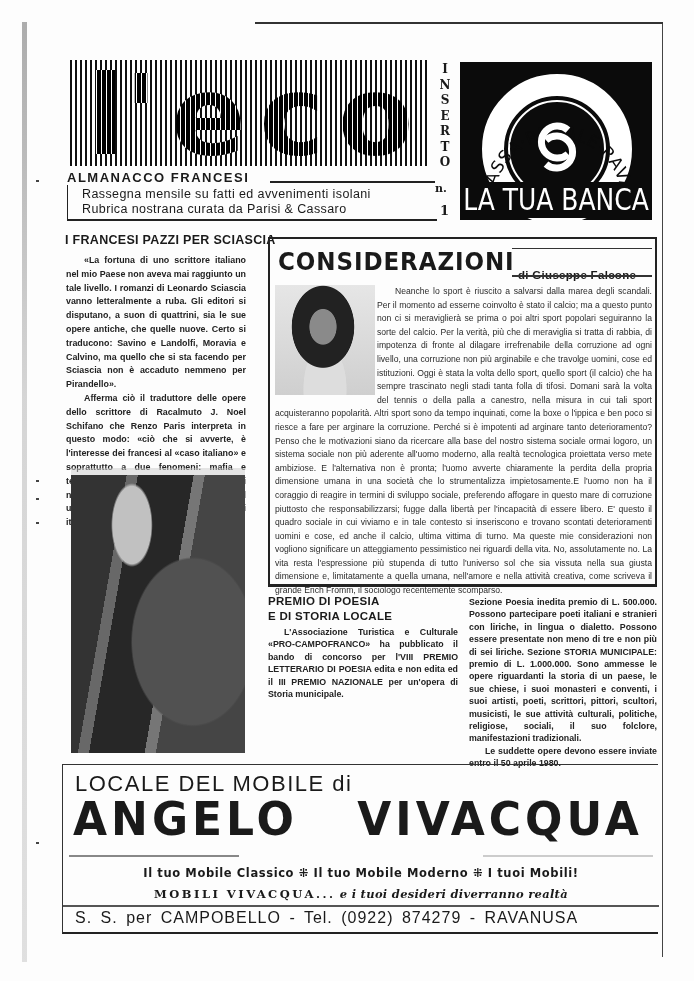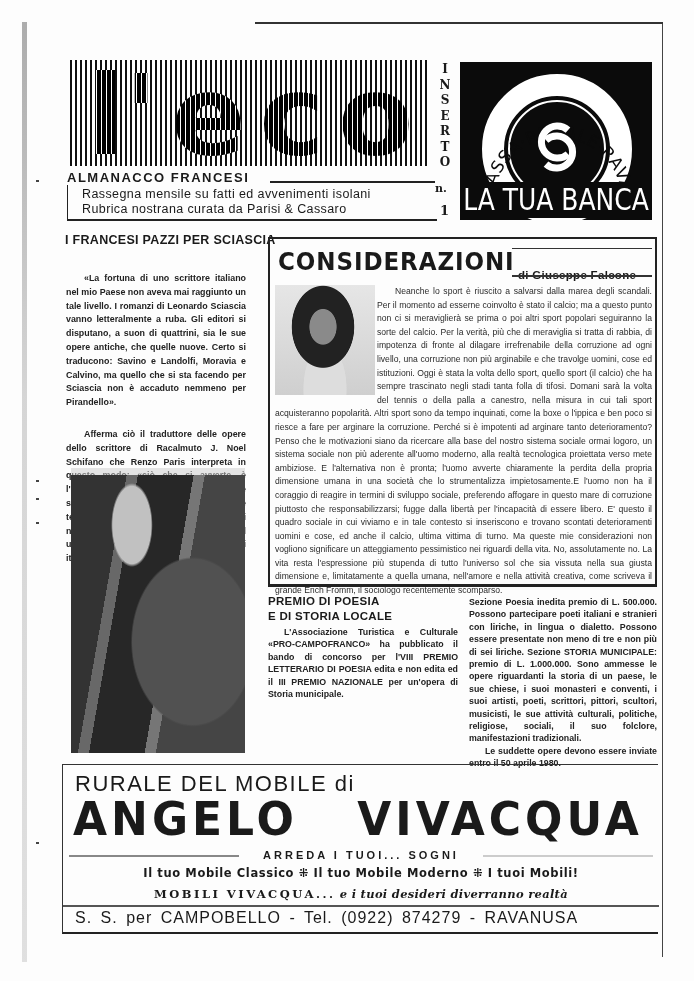--- a/index.html
+++ b/index.html
@@ -26,21 +26,21 @@
   .bank-ad { position: absolute; left: 460px; top: 62px; width: 192px; height: 158px; background: #0b0b0b; color: #fff; overflow: hidden; }
   .bank-ring { position: absolute; left: 22px; top: 12px; width: 150px; height: 150px; border-radius: 50%; border: 22px solid #fff; }
   .bank-inner { position: absolute; left: 48px; top: 38px; width: 98px; height: 98px; border-radius: 50%; border: 2px solid #fff; }
   .bank-knot { position: absolute; left: 70px; top: 58px; width: 54px; height: 54px; }
   .bank-arc-text { position: absolute; left: 0; top: 0; width: 192px; height: 158px; }
   .bank-tagline { position: absolute; left: 0; bottom: 2px; width: 192px; text-align: center; font-family: "DejaVu Sans", sans-serif; font-size: 25px; letter-spacing: 0px; background: #0b0b0b; line-height: 30px; transform: scaleY(1.2); transform-origin: bottom; }
 
   
   .left-headline { position: absolute; left: 65px; top: 233px; font-weight: bold; font-size: 12.5px; letter-spacing: .3px; text-align: right; }
   .left-body { position: absolute; left: 66px; top: 254px; width: 180px; font-size: 8.9px; line-height: 13.8px; text-align: justify; font-weight: bold; color: #222; }
-  .left-body p { text-indent: 18px; margin-top: 18px; }
+  .left-body p { text-indent: 18px; }
   .sciascia-photo { position: absolute; left: 71px; top: 475px; width: 174px; height: 278px; background:
       radial-gradient(ellipse at 35% 18%, #bbb 0 12%, transparent 13%),
       radial-gradient(ellipse at 70% 60%, #555 0 35%, transparent 36%),
       linear-gradient(100deg, #3a3a3a 0 25%, #6a6a6a 25% 30%, #2f2f2f 30% 55%, #777 55% 60%, #4a4a4a 60%);
     filter: contrast(1.1); }
   .photo-strip { position: absolute; left: 71px; top: 468px; width: 174px; height: 7px; background: #ccc; opacity: .5; }
 
   
   .consid-box { position: absolute; left: 268px; top: 237px; width: 389px; height: 350px; border: 2px solid #222; border-bottom-width: 3px; }
   .consid-title { position: absolute; left: 8px; top: 8px; font-family: "DejaVu Sans", sans-serif; font-weight: bold; font-size: 25px; letter-spacing: 1px; transform: scaleX(.92); transform-origin: left; }
@@ -156,24 +156,23 @@
 </div>
 <div class="premio-col1">
   <p>L'Associazione Turistica e Culturale «PRO-CAMPOFRANCO» ha pubblicato il bando di concorso per l'VIII PREMIO LETTERARIO DI POESIA edita e non edita ed il III PREMIO NAZIONALE per un'opera di Storia municipale.</p>
 </div>
 <div class="premio-col2">
   <p>Sezione Poesia inedita premio di L. 500.000. Possono partecipare poeti italiani e stranieri con liriche, in lingua o dialetto. Possono essere presentate non meno di tre e non più di sei liriche. Sezione STORIA MUNICIPALE: premio di L. 1.000.000. Sono ammesse le opere riguardanti la storia di un paese, le sue chiese, i suoi monasteri e conventi, i suoi artisti, poeti, scrittori, pittori, scultori, musicisti, le sue attività culturali, politiche, religiose, sociali, il suo folclore, manifestazioni tradizionali.</p>
   <p class="ind">Le suddette opere devono essere inviate entro il 50 aprile 1980.</p>
 </div>
 
 <div class="furniture-ad">
-  <div class="fa-top">RURALE DEL MOBILE di</div>
+  <div class="fa-top">LOCALE DEL MOBILE di</div>
   <div class="fa-name">ANGELO VIVACQUA</div>
   <div class="fa-slogan-rule" style="left:6px;width:170px"></div>
   <div class="fa-slogan-rule" style="left:420px;width:170px;background:#ccc"></div>
-  <div class="fa-slogan">ARREDA I TUOI... SOGNI</div>
   <div class="fa-line3">Il tuo Mobile Classico ⁜ Il tuo Mobile Moderno ⁜ I tuoi Mobili!</div>
   <div class="fa-line4">
     <span class="caps">MOBILI VIVACQUA...</span><span> e i tuoi desideri diverranno realtà</span>
   </div>
   <div class="fa-rule4"></div>
   <div class="fa-address">S. S.  per  CAMPOBELLO - Tel. (0922)  874279 - RAVANUSA</div>
 </div>
 
 </body></html>

